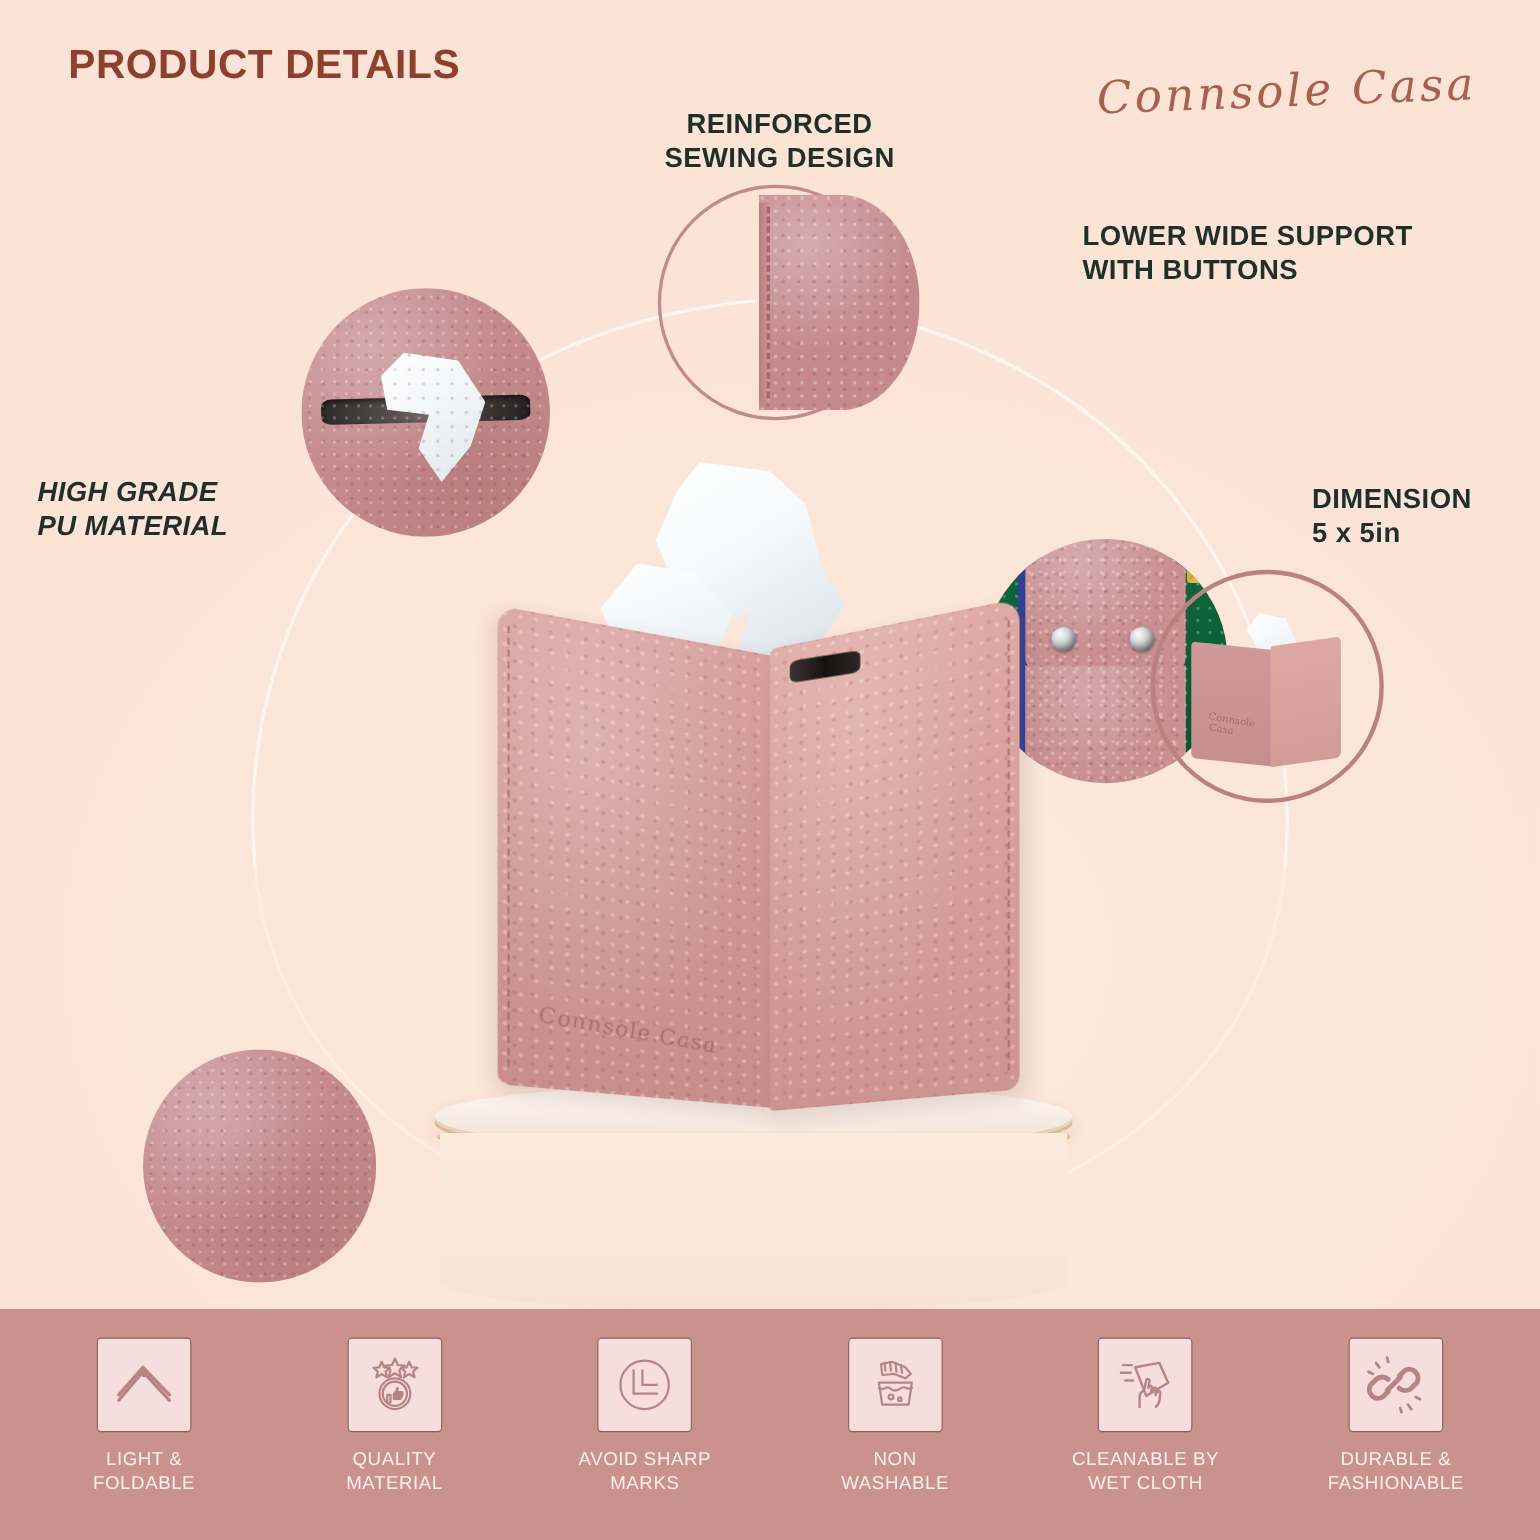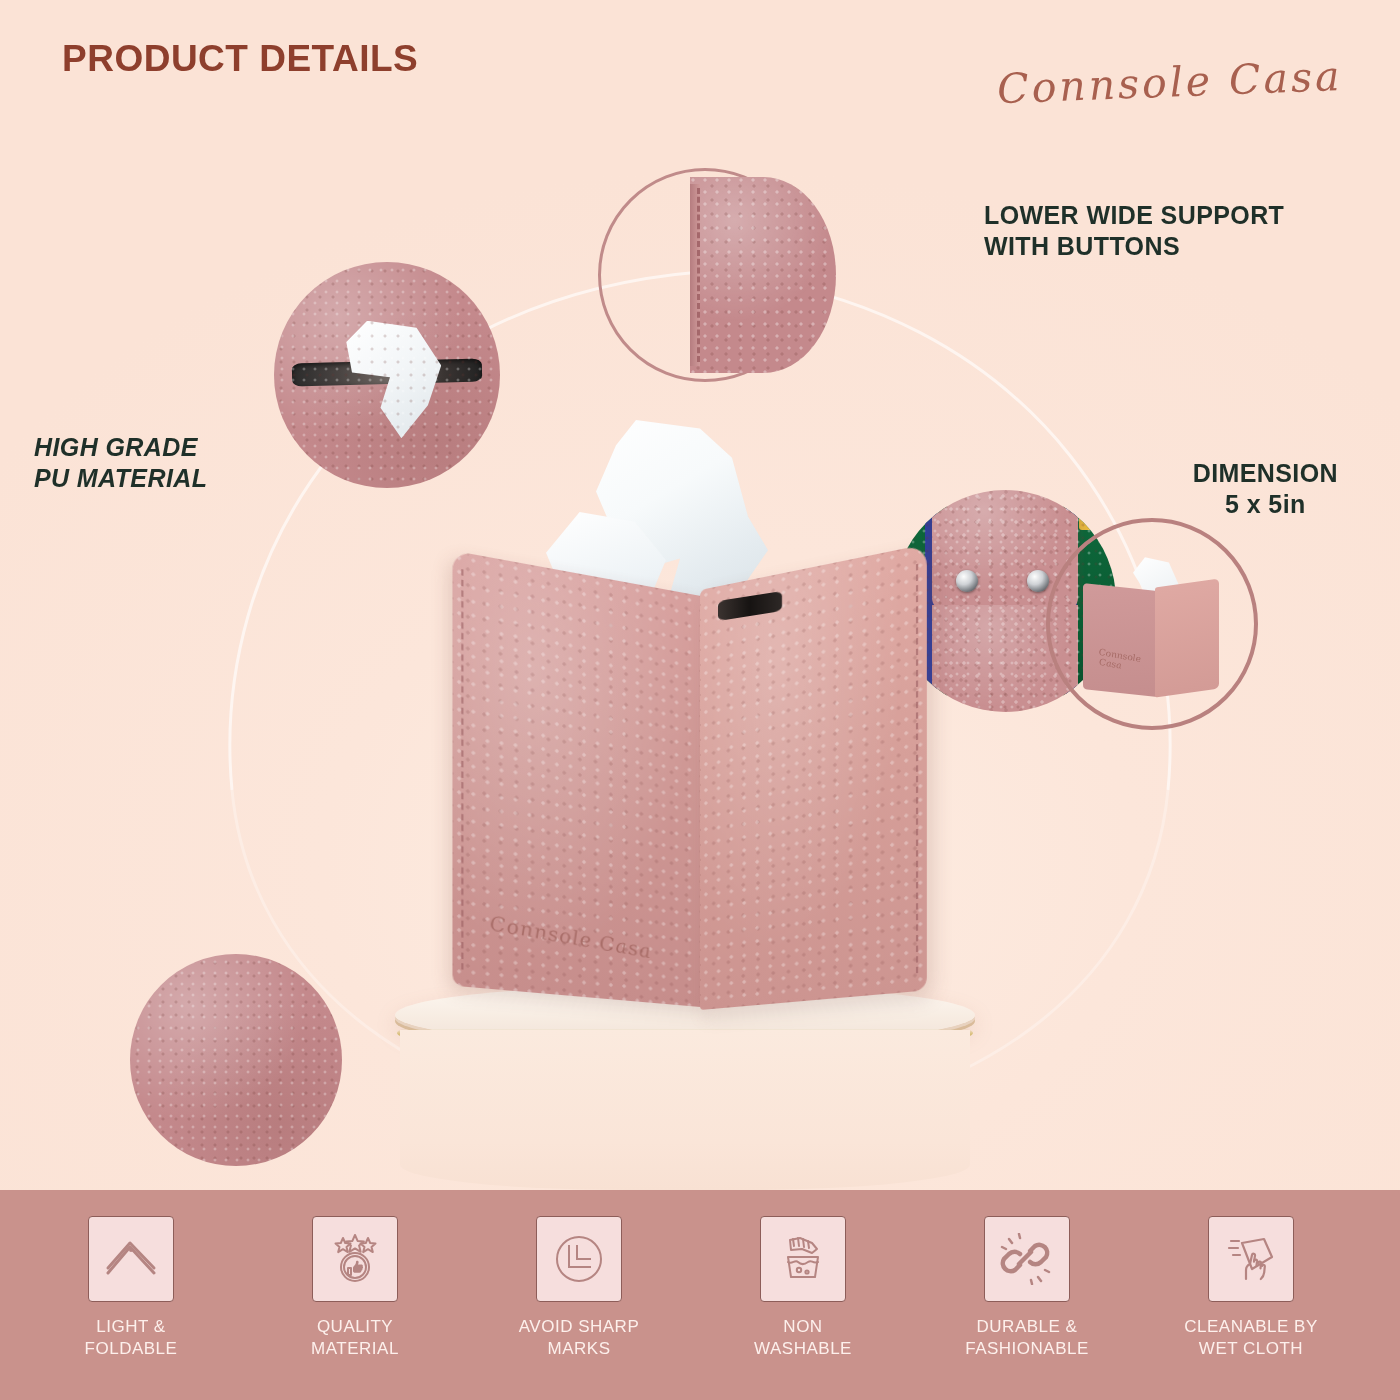--- a/index.html
+++ b/index.html
@@ -43,21 +43,21 @@
     font-size: 25px;
     font-weight: 700;
     line-height: 1.22;
     letter-spacing: 0.4px;
     white-space: pre-line;
   }
   .lbl.l-opening   { left: 116px; top: 198px; }
   .lbl.l-sewing    { left: 604px; top: 98px;  text-align: center; }
   .lbl.l-buttons   { left: 984px; top: 200px; text-align: left; }
   .lbl.l-pu        { left: 34px;  top: 432px; font-style: italic; }
-  .lbl.l-dimension { right: 62px; top: 458px; text-align: center; margin-left: 40px; }
+  .lbl.l-dimension { right: 62px; top: 439px; text-align: left; margin-left: 40px; }
 
   
   .circ { position: absolute; border-radius: 50%; overflow: hidden; }
   .leather {
     background:
       radial-gradient(circle at 28% 24%, rgba(255,255,255,.28) 0%, rgba(255,255,255,0) 52%),
       radial-gradient(circle at 72% 80%, rgba(120,60,55,.16) 0%, rgba(120,60,55,0) 55%),
       #c4898c;
     position: relative;
   }
@@ -304,21 +304,21 @@
     position:absolute; left: 470px; top: 985px; width: 430px; height: 46px;
     background: radial-gradient(ellipse at center, rgba(140,90,85,.30) 0%, rgba(140,90,85,0) 70%);
     border-radius:50%;
   }
 
   
   #featurebar{
     position:absolute; left:0; bottom:0; width:100%; height: 210px;
     background:#c9928c;
     display:flex; align-items:flex-start; justify-content:space-between;
-    padding: 26px 64px 0 46px;
+    padding: 26px 46px 0 46px;
   }
   .feat{ width: 170px; text-align:center; }
   .feat-icon{
     width: 86px; height: 86px; margin: 0 auto 14px auto;
     background: #f6dedd;
     border: 1px solid #8d5d59;
     border-radius: 4px;
     display:flex; align-items:center; justify-content:center;
   }
   .feat-icon svg{ display:block; }
@@ -333,20 +333,22 @@
 <div id="stage">
 
   <svg class="arcs" width="1400" height="1400" viewBox="0 0 1400 1400">
     <path d="M232 790 C 210 560, 360 300, 700 272 C 1040 300, 1190 560, 1168 790" fill="none" stroke="#ffffff" stroke-opacity="0.62" stroke-width="3"></path>
     <path d="M232 790 C 250 980, 420 1120, 700 1130 C 980 1120, 1150 980, 1168 790" fill="none" stroke="#ffffff" stroke-opacity="0.30" stroke-width="3"></path>
   </svg>
 
   <div class="title">PRODUCT DETAILS</div>
   <div class="brand">Connsole Casa</div>
 
+  <div class="lbl l-sewing">REINFORCED
+SEWING DESIGN</div>
   <div class="lbl l-buttons">LOWER WIDE SUPPORT
 WITH BUTTONS</div>
   <div class="lbl l-pu">HIGH GRADE
 PU MATERIAL</div>
   <div class="lbl l-dimension">DIMENSION
 5 x 5in</div>
 
   <div class="circ leather" id="c-opening">
     <div class="slit"></div>
     <div class="tissue-pull"></div>
@@ -449,20 +451,35 @@
           <path d="M13 7 l10-2 12 5 5 6-5 4-10-4-11 1z"></path>
           <path d="M16 6 l1 7 M21 5 l1 8 M26 6 l1 8 M31 8 l1 7"></path>
           <path d="M11 24 h30 l-3 20 H14 z"></path>
           <path d="M11 29 c4 3 7-3 10 0 s6 3 10 0 4 2 10 0"></path>
           <circle cx="22" cy="37" r="2.2"></circle>
           <circle cx="30" cy="39" r="1.6"></circle>
         </svg>
       </div>
       <div class="feat-label">NON
 WASHABLE</div>
+    </div>
+
+    <div class="feat">
+      <div class="feat-icon">
+        <svg width="54" height="52" viewBox="0 0 54 52" fill="none" stroke="#b58582" stroke-width="2.2" stroke-linecap="round" stroke-linejoin="round">
+          <path d="M18 10 l22-4 8 18-20 12z"></path>
+          <path d="M7 8 h8 M5 15 h9 M9 22 h7"></path>
+          <path d="M22 46 v-9 c0-3 2-5 4-6 l2-9 c.4-2 3.4-1.6 3 .6l-1 6"></path>
+          <path d="M30 28 c.3-2 3.2-1.8 3 .4l-.5 4"></path>
+          <path d="M34 30 c.3-2 3.2-1.8 3 .4l-.5 5"></path>
+          <path d="M38 33 c.3-1.8 3-1.6 2.8.4l-.6 6 c-.3 3-1.6 5-3.4 6.6"></path>
+        </svg>
+      </div>
+      <div class="feat-label">CLEANABLE BY
+WET CLOTH</div>
     </div>
 
     <div class="feat">
       <div class="feat-icon">
         <svg width="54" height="52" viewBox="0 0 54 52" fill="none" stroke="#b58582" stroke-width="4.5" stroke-linecap="round">
           <path d="M20 32 l-5 5 a8 8 0 0 1-11-11 l5-5 a8 8 0 0 1 11 0"></path>
           <path d="M30 18 l5-5 a8 8 0 0 1 11 11 l-5 5 a8 8 0 0 1-11 0"></path>
           <path d="M19 31 l12-12" stroke-width="4.5"></path>
           <g stroke-width="2.5">
             <path d="M12 10 l-3-4"></path>
@@ -471,30 +488,15 @@
             <path d="M38 44 l3 4"></path>
               <path d="M45 37 l4 2"></path>
               <path d="M31 47 l1 4"></path>
           </g>
         </svg>
       </div>
       <div class="feat-label">DURABLE &amp;
 FASHIONABLE</div>
     </div>
 
-    <div class="feat">
-      <div class="feat-icon">
-        <svg width="54" height="52" viewBox="0 0 54 52" fill="none" stroke="#b58582" stroke-width="2.2" stroke-linecap="round" stroke-linejoin="round">
-          <path d="M18 10 l22-4 8 18-20 12z"></path>
-          <path d="M7 8 h8 M5 15 h9 M9 22 h7"></path>
-          <path d="M22 46 v-9 c0-3 2-5 4-6 l2-9 c.4-2 3.4-1.6 3 .6l-1 6"></path>
-          <path d="M30 28 c.3-2 3.2-1.8 3 .4l-.5 4"></path>
-          <path d="M34 30 c.3-2 3.2-1.8 3 .4l-.5 5"></path>
-          <path d="M38 33 c.3-1.8 3-1.6 2.8.4l-.6 6 c-.3 3-1.6 5-3.4 6.6"></path>
-        </svg>
-      </div>
-      <div class="feat-label">CLEANABLE BY
-WET CLOTH</div>
-    </div>
-
 
   </div>
 </div>
 
 </body></html>

